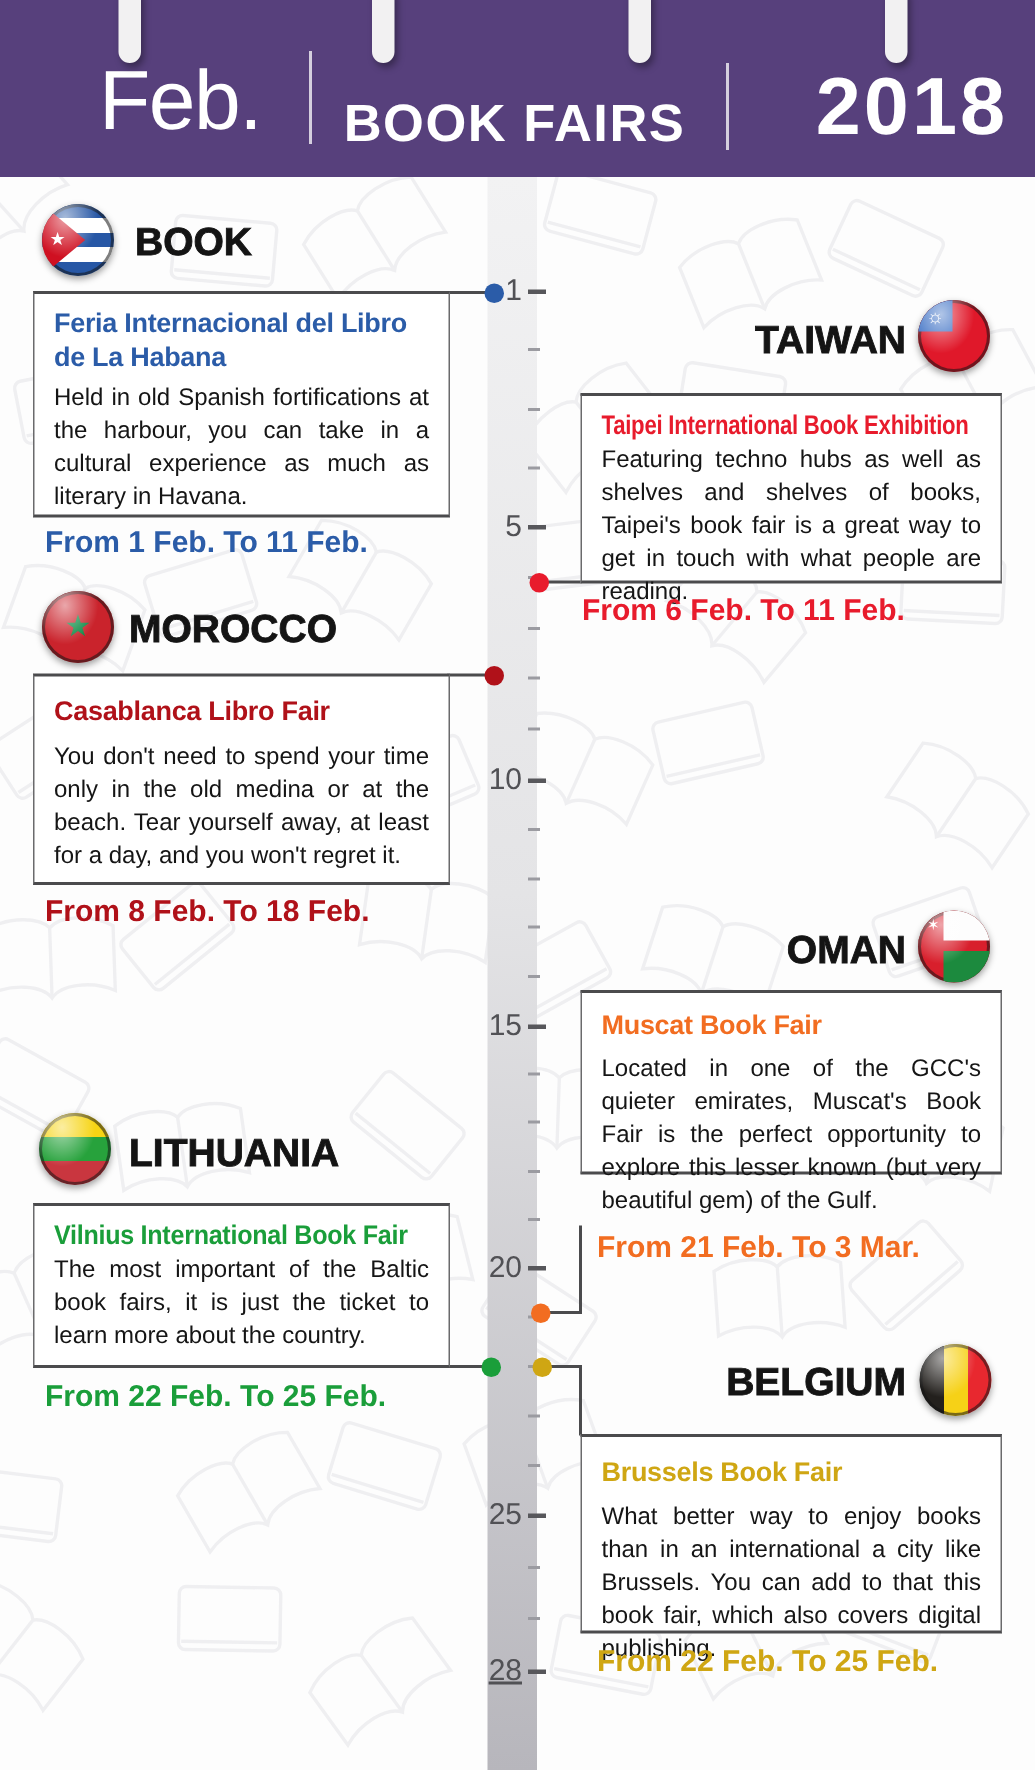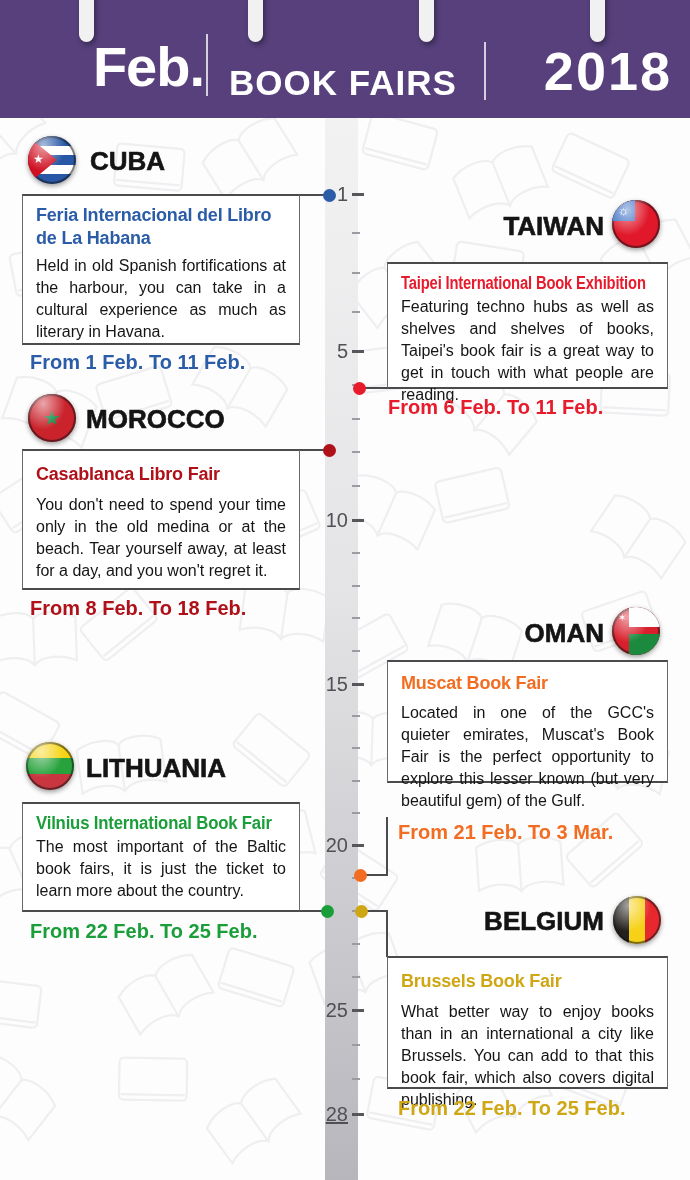--- a/index.html
+++ b/index.html
@@ -7,22 +7,22 @@
   #poster{position:relative;width:690px;height:1180px;background:#fdfdfd;overflow:hidden;}
 
   
   #books{position:absolute;inset:0;z-index:0;}
   .book{position:absolute;opacity:.8;}
 
   
   .header{position:absolute;left:0;top:0;width:690px;height:118px;z-index:5;}
   .pill{position:absolute;top:-10px;width:15px;height:52px;border-radius:8px;background:#f2f1f2;
         box-shadow:2px 3px 5px rgba(0,0,0,.35);z-index:6;}
-  .month{position:absolute;left:36px;top:34px;width:168px;text-align:right;color:#fff;
-         font-size:56px;font-weight:bold;letter-spacing:-1px;}
+  .month{position:absolute;left:36px;top:34px;width:168px;text-align:center;color:#fff;
+         font-size:56px;font-weight:normal;letter-spacing:-1px;}
   .hdiv{position:absolute;width:2px;background:rgba(255,255,255,.75);}
   .h-int{position:absolute;left:216px;top:34px;width:254px;text-align:center;color:#fff;
          font-size:27px;letter-spacing:3px;}
   .h-bf{position:absolute;left:216px;top:63px;width:254px;text-align:center;color:#fff;
         font-size:35px;font-weight:bold;letter-spacing:1px;}
   .year{position:absolute;left:494px;top:40px;width:178px;text-align:right;color:#fff;
         font-size:54px;font-weight:bold;letter-spacing:2px;}
 
   
   .strip{position:absolute;left:325px;top:118px;width:33px;height:1062px;z-index:1;
@@ -356,21 +356,21 @@
   <div class="dot" style="left: 353px; top: 382px; background: rgb(232, 27, 44);"></div>
   <div class="dot" style="left: 323px; top: 444px; background: rgb(176, 17, 25);"></div>
   <div class="dot" style="left: 354px; top: 869px; background: rgb(242, 109, 33);"></div>
   <div class="dot" style="left: 321px; top: 905px; background: rgb(26, 158, 58);"></div>
   <div class="dot" style="left: 355px; top: 905px; background: rgb(207, 166, 19);"></div>
 
   <div class="flag f-cuba" style="left:28px;top:136px;">
     <div class="tri"></div>
       <div class="star">★</div>
   </div>
-  <div class="country" style="left:90px;top:146px;">CUBA</div>
+  <div class="country" style="left:90px;top:146px;">BOOK</div>
   <div class="box" style="left:22px;top:194px;width:278px;height:151px;">
     <div class="fair" style="color: rgb(43, 92, 168);">Feria Internacional del Libro de La Habana</div>
     <div class="desc">Held in old Spanish fortifications at the harbour, you can take in a cultural experience as much as literary in Havana.</div>
   </div>
   <div class="dates" style="left: 30px; top: 351px; color: rgb(43, 92, 168);">From 1 Feb. To 11 Feb.</div>
 
   <div class="country" style="right:86px;top:211px;">TAIWAN</div>
   <div class="flag f-taiwan" style="left:612px;top:200px;">
     <div class="canton">☼</div>
   </div>

